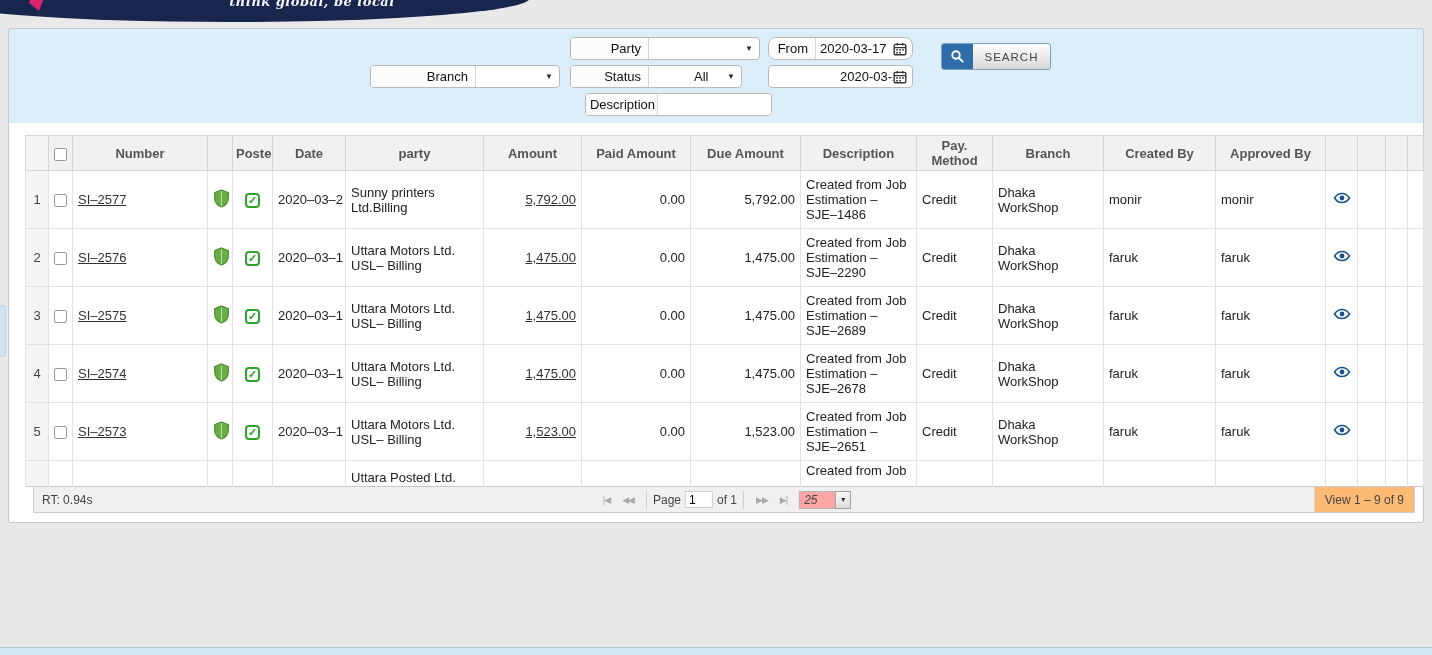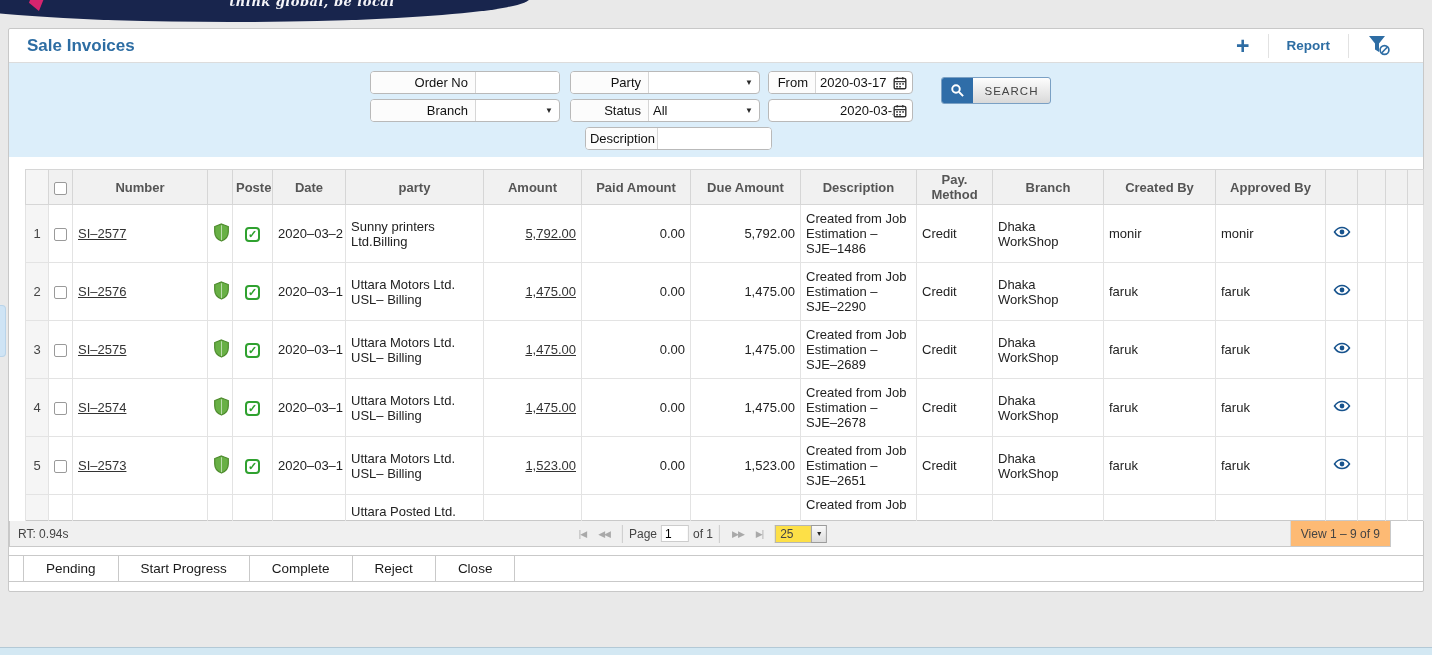--- a/index.html
+++ b/index.html
@@ -74,30 +74,30 @@
             background:#fff; color:#2fa12f; font-weight:bold; font-size:11px; line-height:11px; }
   .eye-btn { border:none; background:none; cursor:pointer; padding:0; display:inline-flex; }
   td.view { text-align:center; }
   tr.partial td { height:19px; padding:0 5px; vertical-align:top; line-height:16px; border-bottom:none; }
   tr.partial td .clip-party { display:block; margin-top:9px; }
   tr.partial td .clip-desc { display:block; margin-top:2px; }
   tr.totalrow td { height:21px; border-top:1px solid #bdbdbd; font-weight:bold; padding:1px 5px; }
   td.gutter, th.gutter { background:#fbfbfb; }
 
   
-  .grid-footer { position:relative; margin-left:0; width:1382px; height:26px; background:#f0f0f0;
+  .grid-footer { position:relative; margin-left:24px; width:1382px; height:26px; background:#f0f0f0;
                  border:1px solid #c9c9c9; border-top:none; font-size:12px; color:#444;
                  display:flex; align-items:center; }
   .rt { margin-left:8px; }
   .pager { position:absolute; left:50%; transform:translateX(-50%); display:flex; align-items:center; height:100%; }
   .pg-ico { color:#a9a9a9; font-size:9px; padding:0 6px; cursor:pointer; letter-spacing:-1px; }
   .pg-sep { width:1px; height:18px; background:#ccc; margin:0 6px; }
   .pg-input { width:28px; height:17px; border:1px solid #ccc; font:inherit; padding:0 3px; margin:0 4px; }
   .combo { display:inline-flex; margin-left:6px; align-items:stretch; height:18px; }
-  .combo-val { width:36px; background:#fde047; border:1px solid #b5b5b5; border-right:none; padding:1px 4px; }
+  .combo-val { width:36px; background:#fca5a5; border:1px solid #b5b5b5; border-right:none; padding:1px 4px;font-style:italic; }
   .combo-btn { width:16px; border:1px solid #9c9c9c; background:linear-gradient(#fafafa,#ddd);
                display:flex; align-items:center; justify-content:center; cursor:pointer; }
   .combo-btn .fcaret { margin:0; font-size:7px; }
   .view-range { position:absolute; right:0; top:0; height:100%; display:flex; align-items:center;
                 padding:0 10px; background:#fdba74; border-left:1px solid #d9d9d9; }
 
   
   .action-bar { display:flex; margin-top:8px; border-top:1px solid #c9c9c9; border-bottom:1px solid #c9c9c9;
                 height:27px; background:#fff; padding-left:14px; }
   .action-bar.second { margin-top:5px; }
@@ -116,59 +116,33 @@
 
 <div class="page">
 
   <div class="logo-ellipse">
     <span class="logo-mark"></span>
     <span class="tagline">think global, be local</span>
   </div>
 
   <div class="card">
 
-    <div class="card-header">
-      <h1 class="page-title">Sale Invoices</h1>
-      <div class="hdr-actions">
-        <button class="hdr-btn">
-          <span class="plus-ico">+</span>
-        </button>
-        <div class="hdr-sep"></div>
-        <button class="hdr-btn">
-          <span class="report-lbl">Report</span>
-        </button>
-        <div class="hdr-sep"></div>
-        <button class="hdr-btn">
-          <svg width="24" height="21" viewBox="0 0 24 21">
-            <path d="M2 1 H18 L12 8.4 V17 L8 14.4 V8.4 Z" fill="#2e6da4"></path>
-            <circle cx="17.5" cy="15" r="4.4" fill="#fff" stroke="#2e6da4" stroke-width="1.7"></circle>
-            <line x1="14.6" y1="18" x2="20.4" y2="12" stroke="#2e6da4" stroke-width="1.7"></line>
-          </svg>
-        </button>
-      </div>
-    </div>
 
     <div class="filter-panel">
 
-      <div class="fgroup" style="left:361px; top:8px; width:190px;">
-        <span class="flabel" style="width:105px;">Order No</span>
-        <div class="fbody">
-            <input class="finput" value="" style="">
-          </div>
-      </div>
 
       <div class="fgroup" style="left:561px; top:8px; width:190px;">
         <span class="flabel" style="width:78px;">Party</span>
         <div class="fbody">
           <span class="fvalue"></span>
           <span class="fcaret">▼</span>
         </div>
       </div>
 
-      <div class="fgroup" style="left:759px; top:8px; width:145px;">
+      <div class="fgroup" style="left:759px; top:8px; width:145px;border-radius:8px;">
         <span class="flabel" style="width:47px;">From</span>
         <div class="fbody">
           <span class="fvalue">2020-03-17</span>
           <span class="cal-ico">
             <svg width="14" height="14" viewBox="0 0 14 14">
               <rect x="1.2" y="2.4" width="11.6" height="10.4" rx="1.4" fill="none" stroke="#333" stroke-width="1.4"></rect>
               <line x1="1.2" y1="5.6" x2="12.8" y2="5.6" stroke="#333" stroke-width="1.1"></line>
               <line x1="4.2" y1="1" x2="4.2" y2="3.4" stroke="#333" stroke-width="1.3"></line>
               <line x1="9.8" y1="1" x2="9.8" y2="3.4" stroke="#333" stroke-width="1.3"></line>
               <rect x="3.2" y="7.2" width="1.7" height="1.5" fill="#333"></rect>
@@ -182,21 +156,21 @@
       </div>
 
       <div class="fgroup" style="left:361px; top:36px; width:190px;">
         <span class="flabel" style="width:105px;">Branch</span>
         <div class="fbody">
           <span class="fvalue"></span>
           <span class="fcaret">▼</span>
         </div>
       </div>
 
-      <div class="fgroup" style="left:561px; top:36px; width:190px;">
+      <div class="fgroup" style="left:561px; top:36px; width:172px;gap:41px;">
         <span class="flabel" style="width:78px;">Status</span>
         <div class="fbody">
           <span class="fvalue">All</span>
           <span class="fcaret">▼</span>
         </div>
       </div>
 
       <div class="fgroup" style="left:759px; top:36px; width:145px;">
         <span class="flabel" style="width:67px;margin-top:43px;">To</span>
         <div class="fbody">
@@ -497,26 +471,19 @@
         <span class="combo">
           <span class="combo-val">25</span>
           <span class="combo-btn">
             <span class="fcaret">▼</span>
           </span>
         </span>
       </div>
       <span class="view-range">View 1 – 9 of 9</span>
     </div>
 
-    <div class="action-bar">
-      <button class="act-btn">Pending</button>
-      <button class="act-btn">Start Progress</button>
-      <button class="act-btn">Complete</button>
-      <button class="act-btn">Reject</button>
-      <button class="act-btn">Close</button>
-    </div>
 
 
   </div>
 
   <div class="left-tab"></div>
   <div class="bottom-strip"></div>
 </div>
 
 </body></html>

